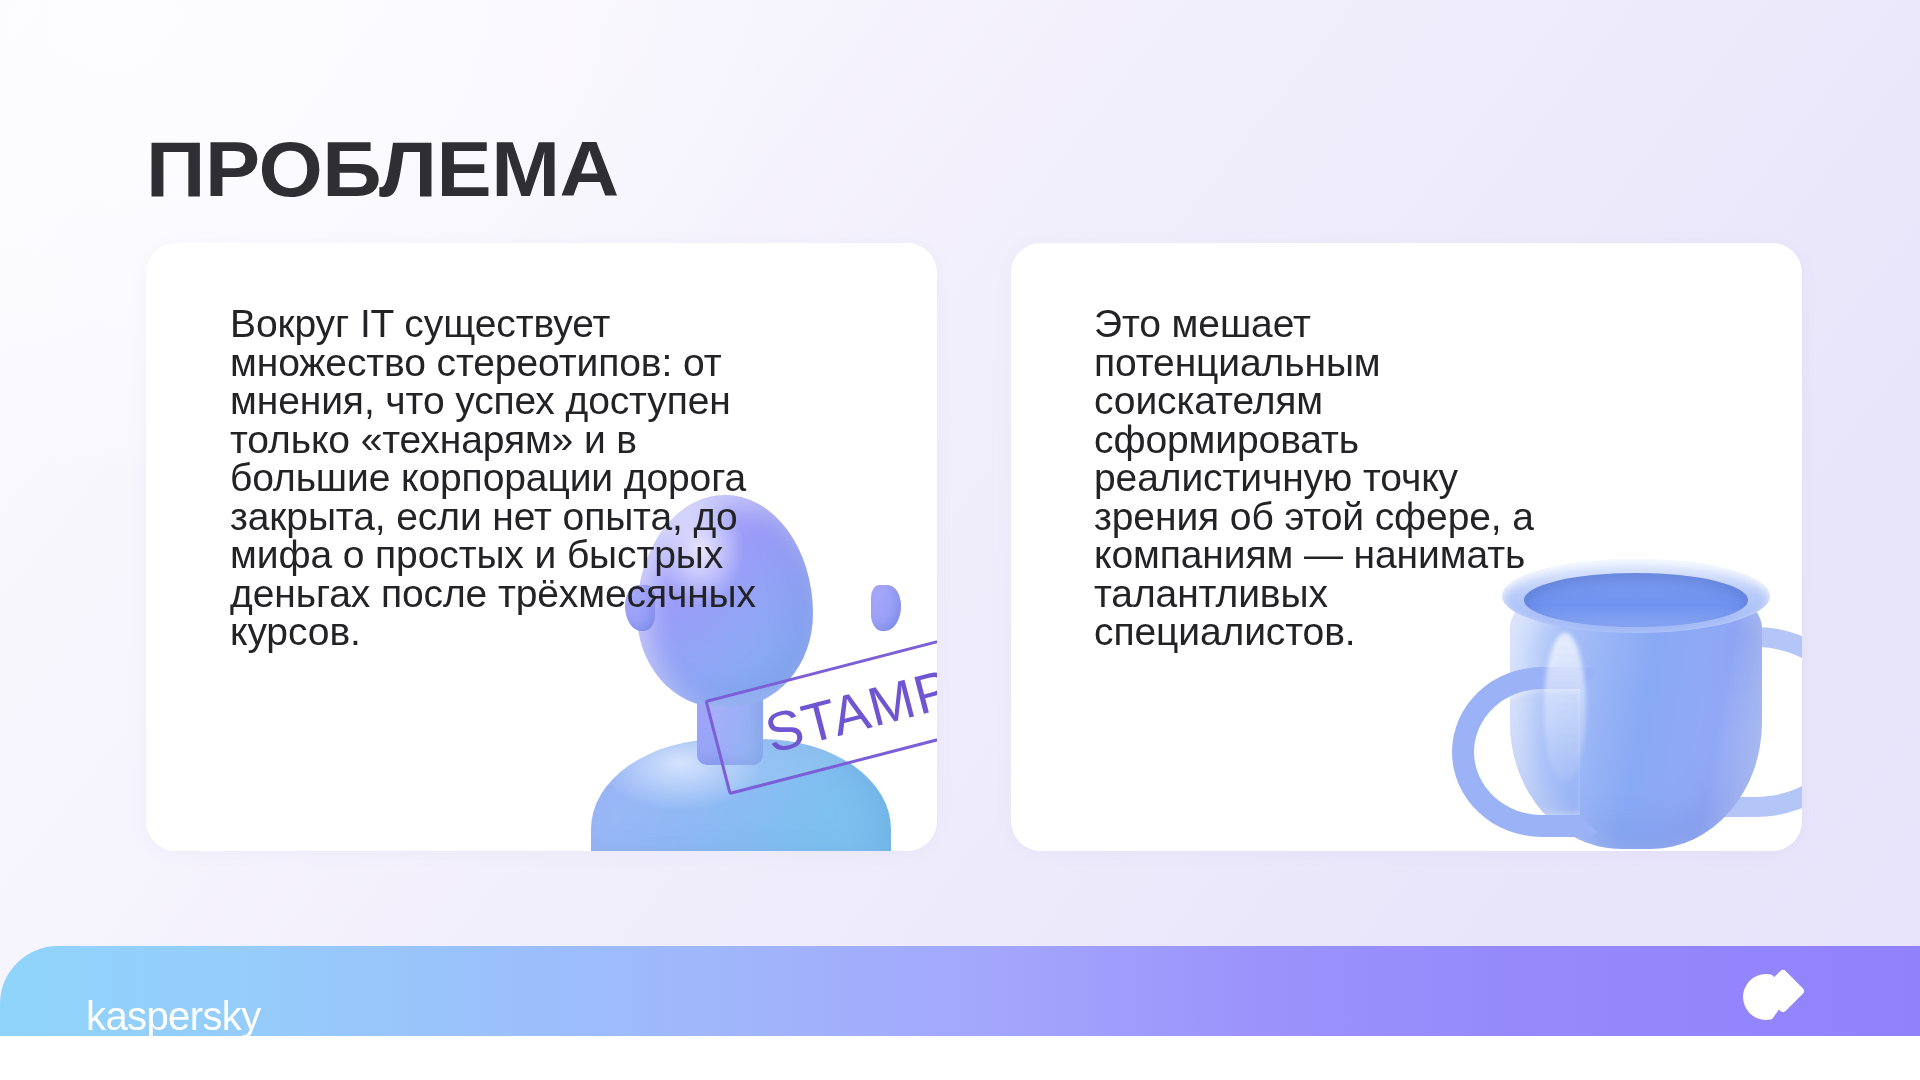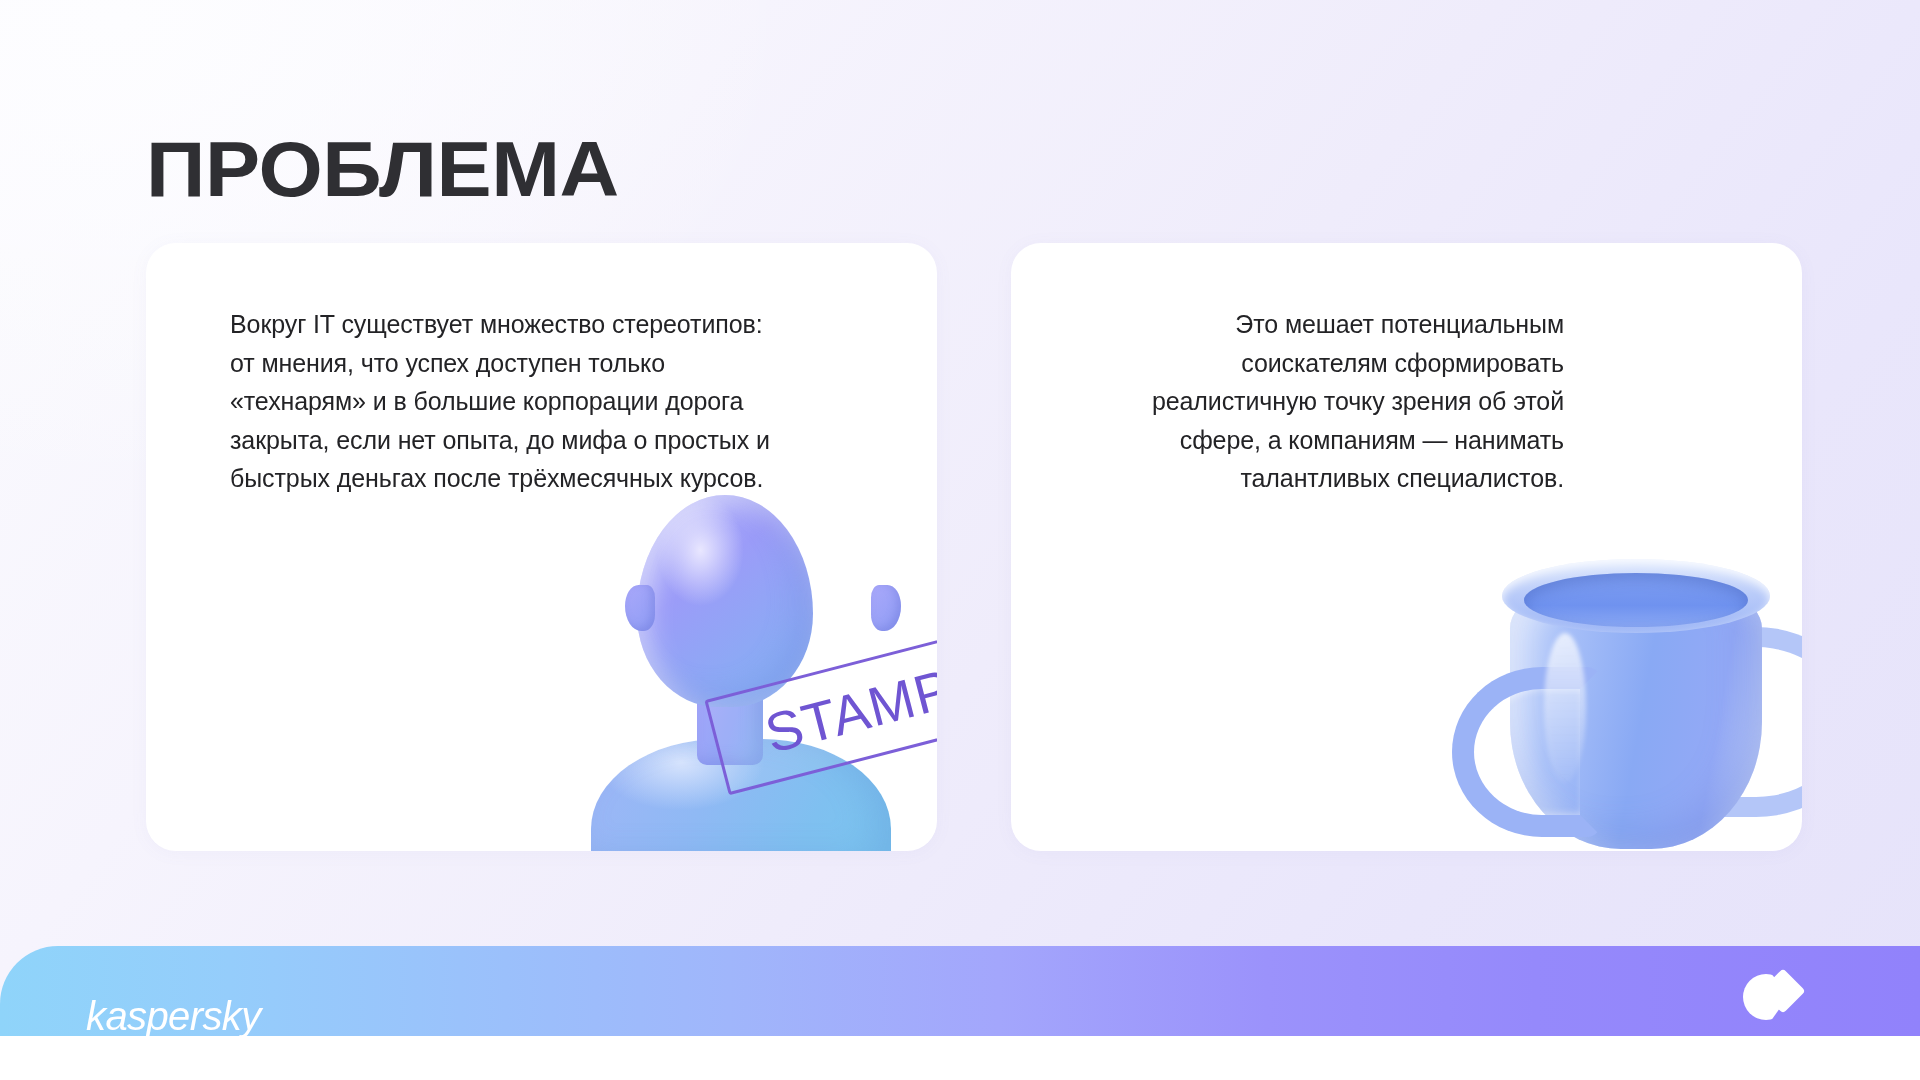--- a/index.html
+++ b/index.html
@@ -54,29 +54,28 @@
     background: #ffffff;
     border-radius: 30px;
     overflow: hidden;
     box-shadow: 0 2px 18px rgba(120,110,190,0.05);
   }
   .card-text {
     position: relative;
     z-index: 4;
     margin: 62px 0 0 84px;
     width: 540px;
-    font-size: 25px;
+    font-size: 39px;
     line-height: 38.5px;
     color: #232326;
     letter-spacing: -0.1px;
   }
   .card-right .card-text {
     margin-left: 83px;
     width: 470px;
-    text-align: right;
   }
 
   
   .mannequin {
     position: absolute;
     right: -8px;
     bottom: -6px;
     width: 360px;
     height: 370px;
     z-index: 2;
@@ -238,21 +237,20 @@
     position: absolute;
     left: 0;
     top: 946px;
     width: 1920px;
     height: 134px;
     border-top-left-radius: 58px;
     background: linear-gradient(90deg,
         #8fd4fa 0%, #95cdfb 12%, #9ac2fb 24%,
         #a0b6fb 38%, #a3a6fc 52%, #9b92fb 66%,
         #9589fb 80%, #9182fb 100%);
-    font-style: italic;
   }
   .kaspersky {
     position: absolute;
     left: 86px;
     top: 50px;
     font-size: 40px;
     font-weight: 400;
     letter-spacing: -0.6px;
     color: #ffffff;
     line-height: 1;

